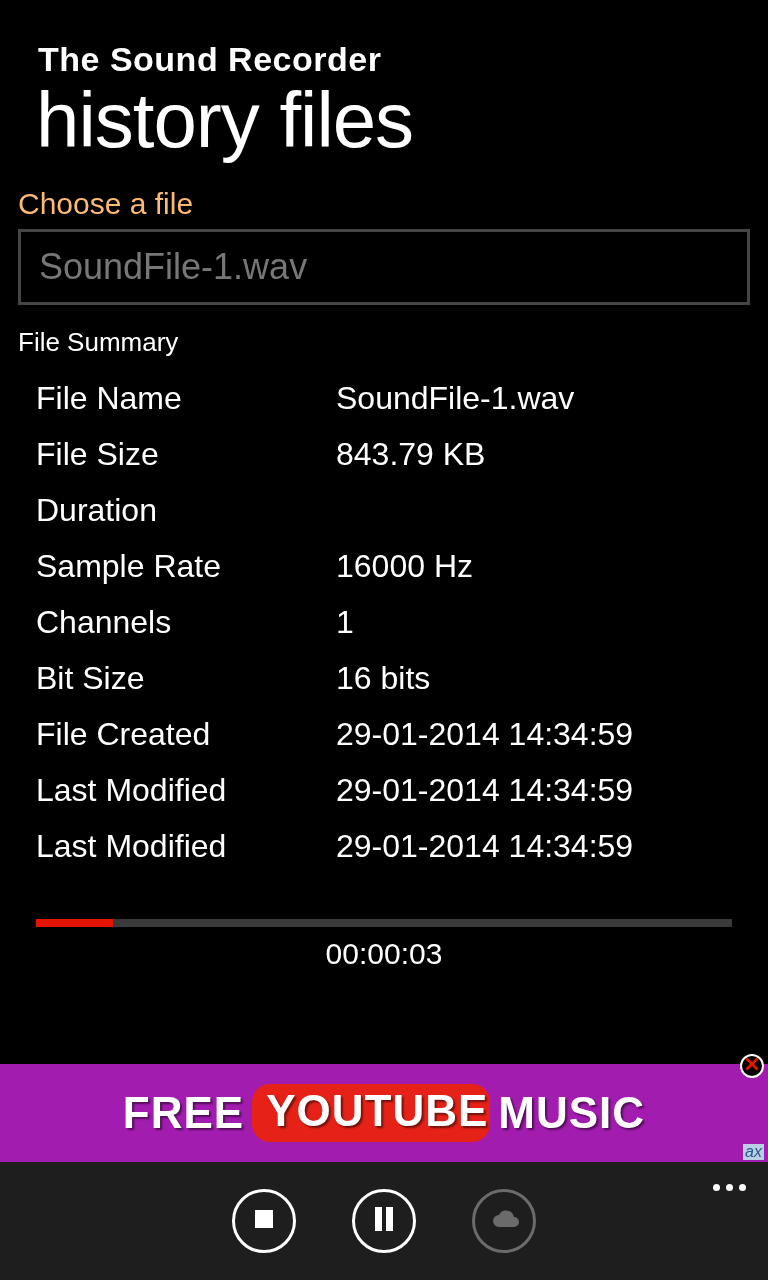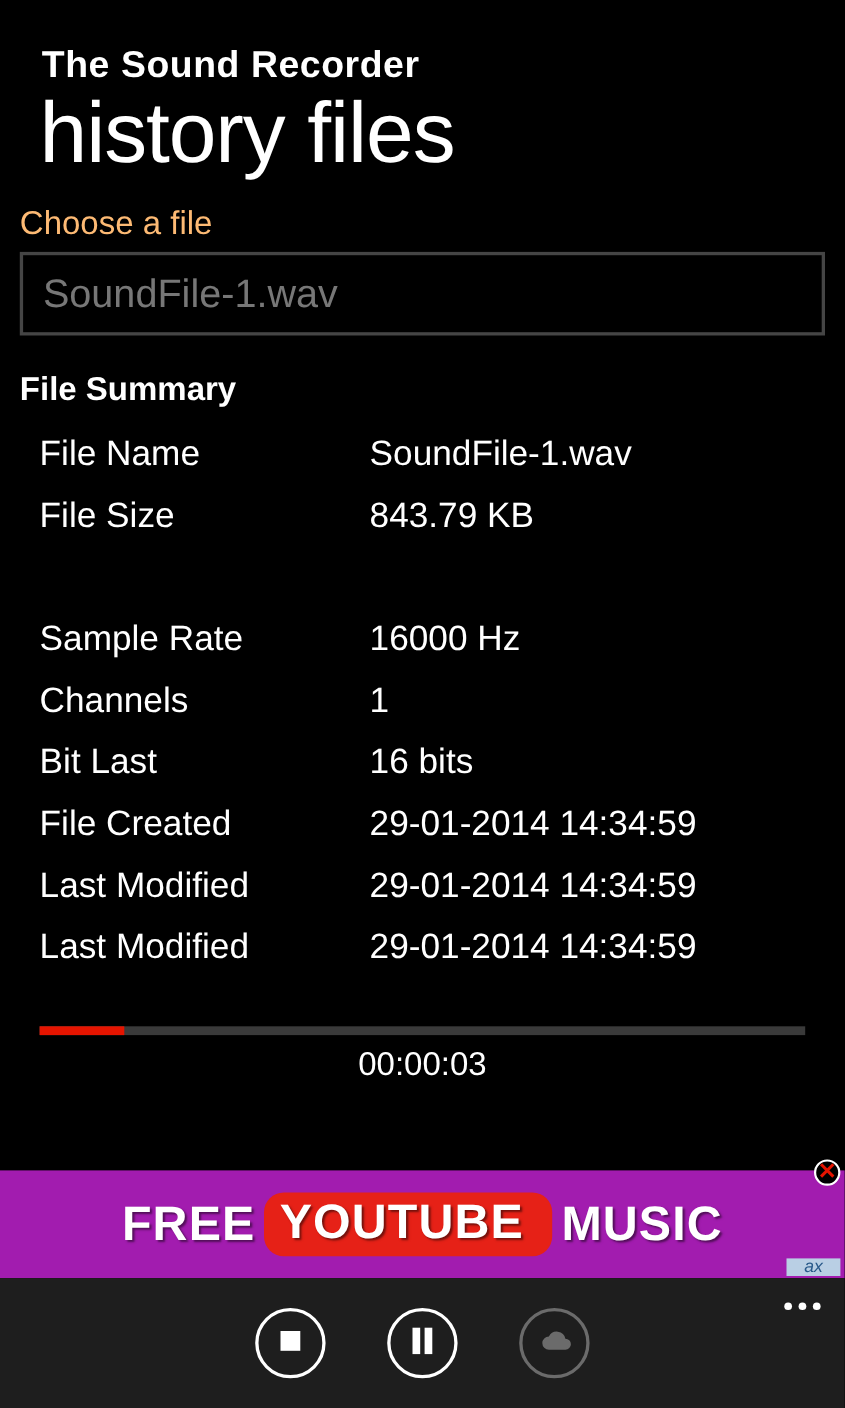--- a/index.html
+++ b/index.html
@@ -45,24 +45,23 @@
     align-items: center;
     padding: 0 18px;
     margin-bottom: 22px;
   }
   .file-select-text {
     font-size: 36px;
     color: #777;
     font-weight: 400;
   }
   .summary-header {
-    font-size: 30px;
-    font-weight: 700;
+    font-size: 26px;
+    font-weight: 400;
     margin-bottom: 12px;
-    margin-top: 11px;
   }
   .summary-table {
     padding-left: 18px;
   }
   .summary-row {
     display: flex;
     align-items: center;
     height: 56px;
   }
   .summary-label {
@@ -107,21 +106,21 @@
     font-family: Arial, sans-serif;
     font-weight: 900;
     font-size: 44px;
     color: #fff;
     letter-spacing: 1px;
     text-shadow: 2px 2px 2px rgba(0,0,0,0.5);
   }
   .ad-pill {
     background: #e62117;
     border-radius: 18px;
-    padding: 2px 26px 6px 14px;
+    padding: 2px 2px 6px 14px;
     display: inline-flex;
     align-items: center;
   }
   .ad-close {
     position: absolute;
     top: -10px;
     right: 4px;
     width: 24px;
     height: 24px;
     border-radius: 50%;
@@ -134,21 +133,21 @@
   .ad-close svg { width: 14px; height: 14px; }
   .ad-tag {
     position: absolute;
     bottom: 2px;
     right: 4px;
     background: #b9cfe4;
     color: #2a5a8a;
     font-family: Arial, sans-serif;
     font-style: italic;
     font-size: 16px;
-    padding: 0 16px;
+    padding: 0 2px;
     line-height: 16px;
   }
   .app-bar {
     height: 118px;
     background: #1e1e1e;
     display: flex;
     align-items: center;
     justify-content: center;
     gap: 56px;
     position: relative;
@@ -194,31 +193,32 @@
   <div class="summary-table">
     <div class="summary-row">
       <div class="summary-label">File Name</div>
       <div class="summary-value">SoundFile-1.wav</div>
     </div>
     <div class="summary-row">
       <div class="summary-label">File Size</div>
       <div class="summary-value">843.79 KB</div>
     </div>
     <div class="summary-row">
+      <div class="summary-label">Duration</div>
     </div>
     <div class="summary-row">
       <div class="summary-label">Sample Rate</div>
       <div class="summary-value">16000 Hz</div>
     </div>
     <div class="summary-row">
       <div class="summary-label">Channels</div>
       <div class="summary-value">1</div>
     </div>
     <div class="summary-row">
-      <div class="summary-label">Bit Last</div>
+      <div class="summary-label">Bit Size</div>
       <div class="summary-value">16 bits</div>
     </div>
     <div class="summary-row">
       <div class="summary-label">File Created</div>
       <div class="summary-value">29-01-2014 14:34:59</div>
     </div>
     <div class="summary-row">
       <div class="summary-label">Last Modified</div>
       <div class="summary-value">29-01-2014 14:34:59</div>
     </div>

